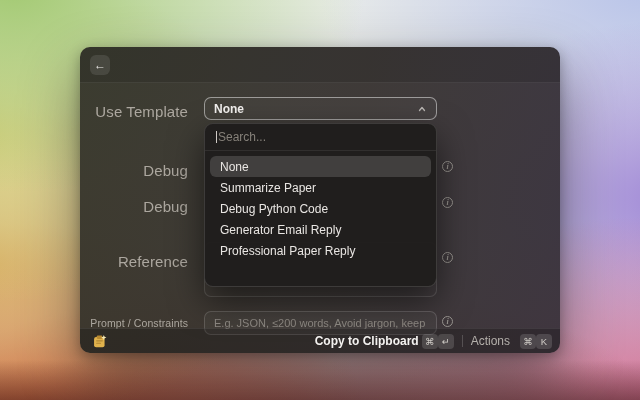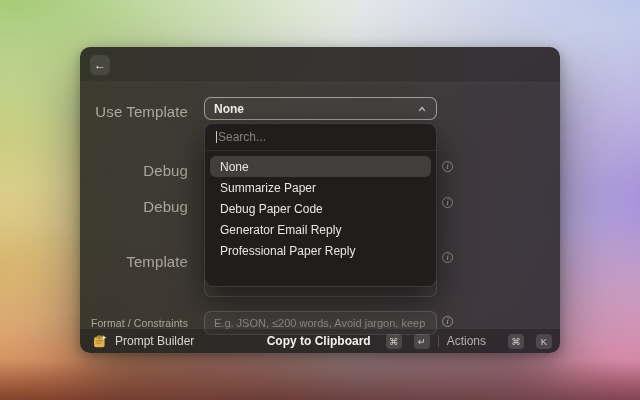--- a/index.html
+++ b/index.html
@@ -114,21 +114,21 @@
 
   .footer {
     position:absolute; left:0; bottom:0; width:100%; height:25px;
     background:rgba(18,16,15,0.30);
     border-top:1px solid rgba(255,255,255,0.08);
     display:flex; align-items:center; padding:0 8px 0 12px; z-index:5;
   }
   .footer-app { display:flex; align-items:center; gap:8px; flex:1; }
   .app-icon { width:15px; height:15px; display:block; }
   .app-name { font-size:12px; color:#d9d6d2; }
-  .footer-action { display:flex; align-items:center; gap:12px; }
+  .footer-action { display:flex; align-items:center; gap:0; }
   .action-label-primary { font-size:12px; font-weight:700; color:#f4f2f0; margin-right:3px; }
   .action-label-secondary { font-size:12px; color:#b4b0ab; margin-right:10px; }
   .key-badge {
     min-width:16px; height:15px; padding:0 2px; border-radius:4px;
     background:rgba(255,255,255,0.14); color:#cfcbc6;
     font-size:9.5px; line-height:15px; text-align:center;
   }
   .footer-divider { width:1px; height:12px; background:rgba(255,255,255,0.18); margin:0 8px; }
 </style>
 </head>
@@ -140,22 +140,22 @@
 
     <div class="titlebar">
       <div class="back-btn">
         <span>←</span>
       </div>
     </div>
 
     <div class="field-label lbl-use-template">Use Template</div>
     <div class="field-label lbl-role">Debug</div>
     <div class="field-label lbl-task">Debug</div>
-    <div class="field-label lbl-reference">Template</div>
-    <div class="field-label lbl-format">Format / Constraints</div>
+    <div class="field-label lbl-reference">Reference</div>
+    <div class="field-label lbl-format">Prompt / Constraints</div>
 
     <div class="select-control">
       <span class="select-value">None</span>
       <svg class="chevron" viewBox="0 0 10 10">
         <polyline points="2.5,6.5 5,3.5 7.5,6.5" fill="none" stroke="#d5d2ce" stroke-width="1.3" stroke-linecap="round" stroke-linejoin="round"></polyline>
       </svg>
     </div>
 
     <span class="info-icon info-role">i</span>
     <span class="info-icon info-task">i</span>
@@ -174,41 +174,40 @@
         <input type="text" placeholder="Search..." style="">
       </div>
       <div class="option-list">
         <div class="option-row selected">
           <span>None</span>
         </div>
         <div class="option-row">
           <span>Summarize Paper</span>
         </div>
         <div class="option-row">
-          <span>Debug Paper Code</span>
+          <span>Debug Python Code</span>
         </div>
         <div class="option-row">
           <span>Generator Email Reply</span>
         </div>
         <div class="option-row">
           <span>Professional Paper Reply</span>
         </div>
       </div>
     </div>
 
     <div class="footer">
       <div class="footer-app">
         <svg class="app-icon" viewBox="0 0 16 16">
           <rect x="2.2" y="3.2" width="11.2" height="11" rx="2.2" fill="#e0b24c"></rect>
           <rect x="5" y="1.6" width="6" height="3.6" rx="1.2" fill="#b98a30"></rect>
           <rect x="4.4" y="6.6" width="7.2" height="1.3" rx="0.6" fill="#8a6420" opacity="0.55"></rect>
           <rect x="4.4" y="9.2" width="5.2" height="1.3" rx="0.6" fill="#8a6420" opacity="0.55"></rect>
           <path d="M12.6 1 L13.4 3 L15.4 3.8 L13.4 4.6 L12.6 6.6 L11.8 4.6 L9.8 3.8 L11.8 3 Z" fill="#f6e9b5"></path>
         </svg>
-        <span class="app-name">Prompt Builder</span>
       </div>
       <div class="footer-action">
         <span class="action-label-primary">Copy to Clipboard</span>
         <span class="key-badge">⌘</span>
         <span class="key-badge">↵</span>
       </div>
       <span class="footer-divider"></span>
       <div class="footer-action">
         <span class="action-label-secondary">Actions</span>
         <span class="key-badge">⌘</span>

